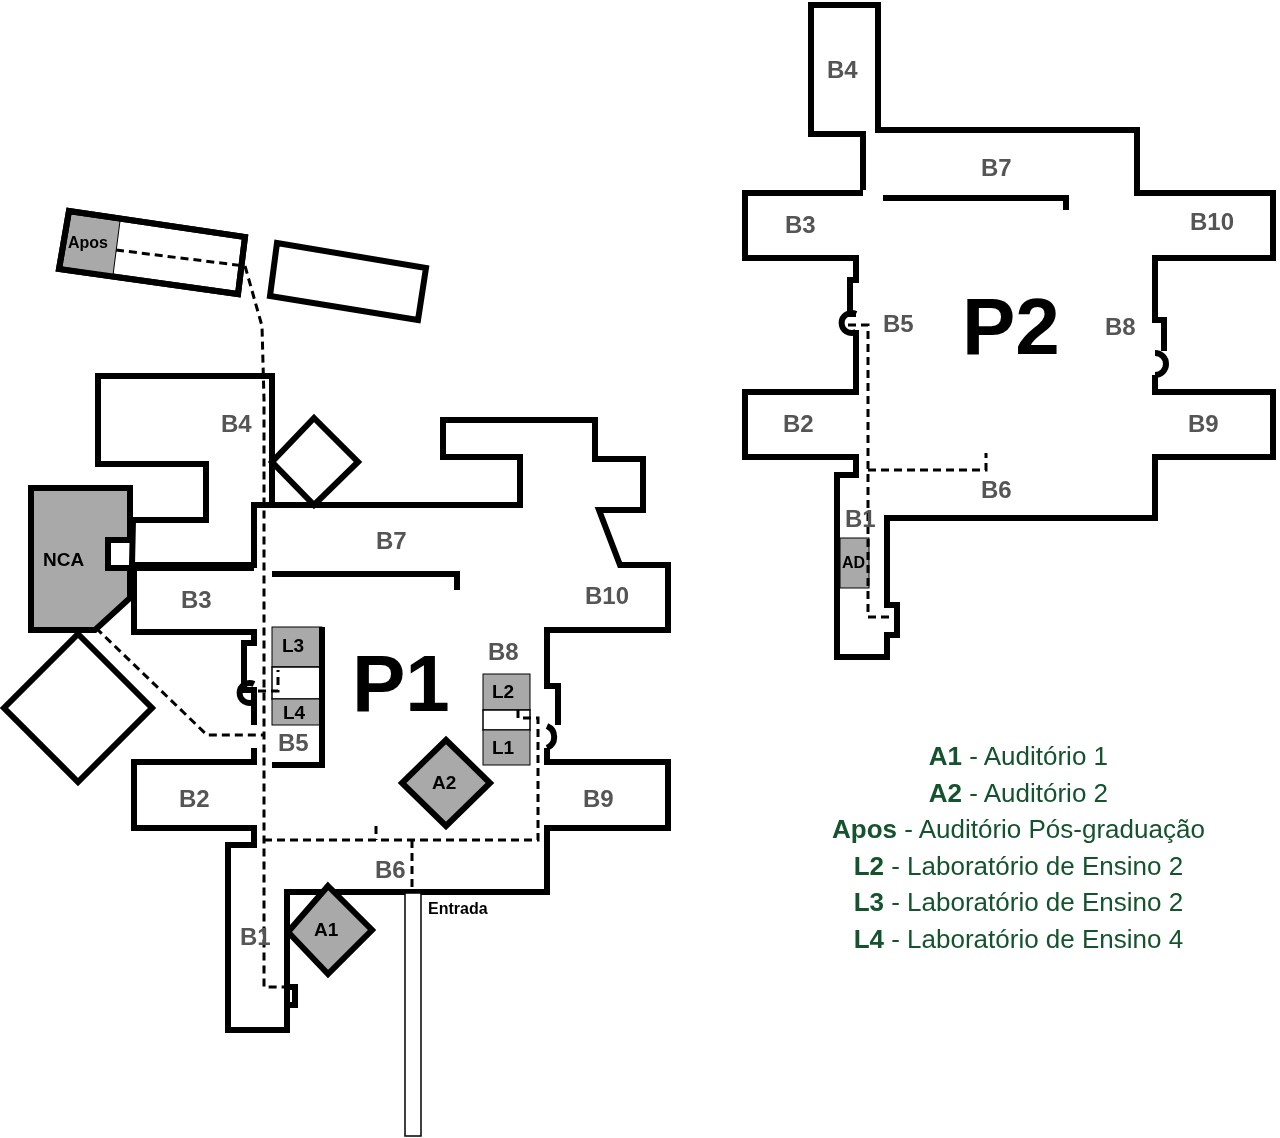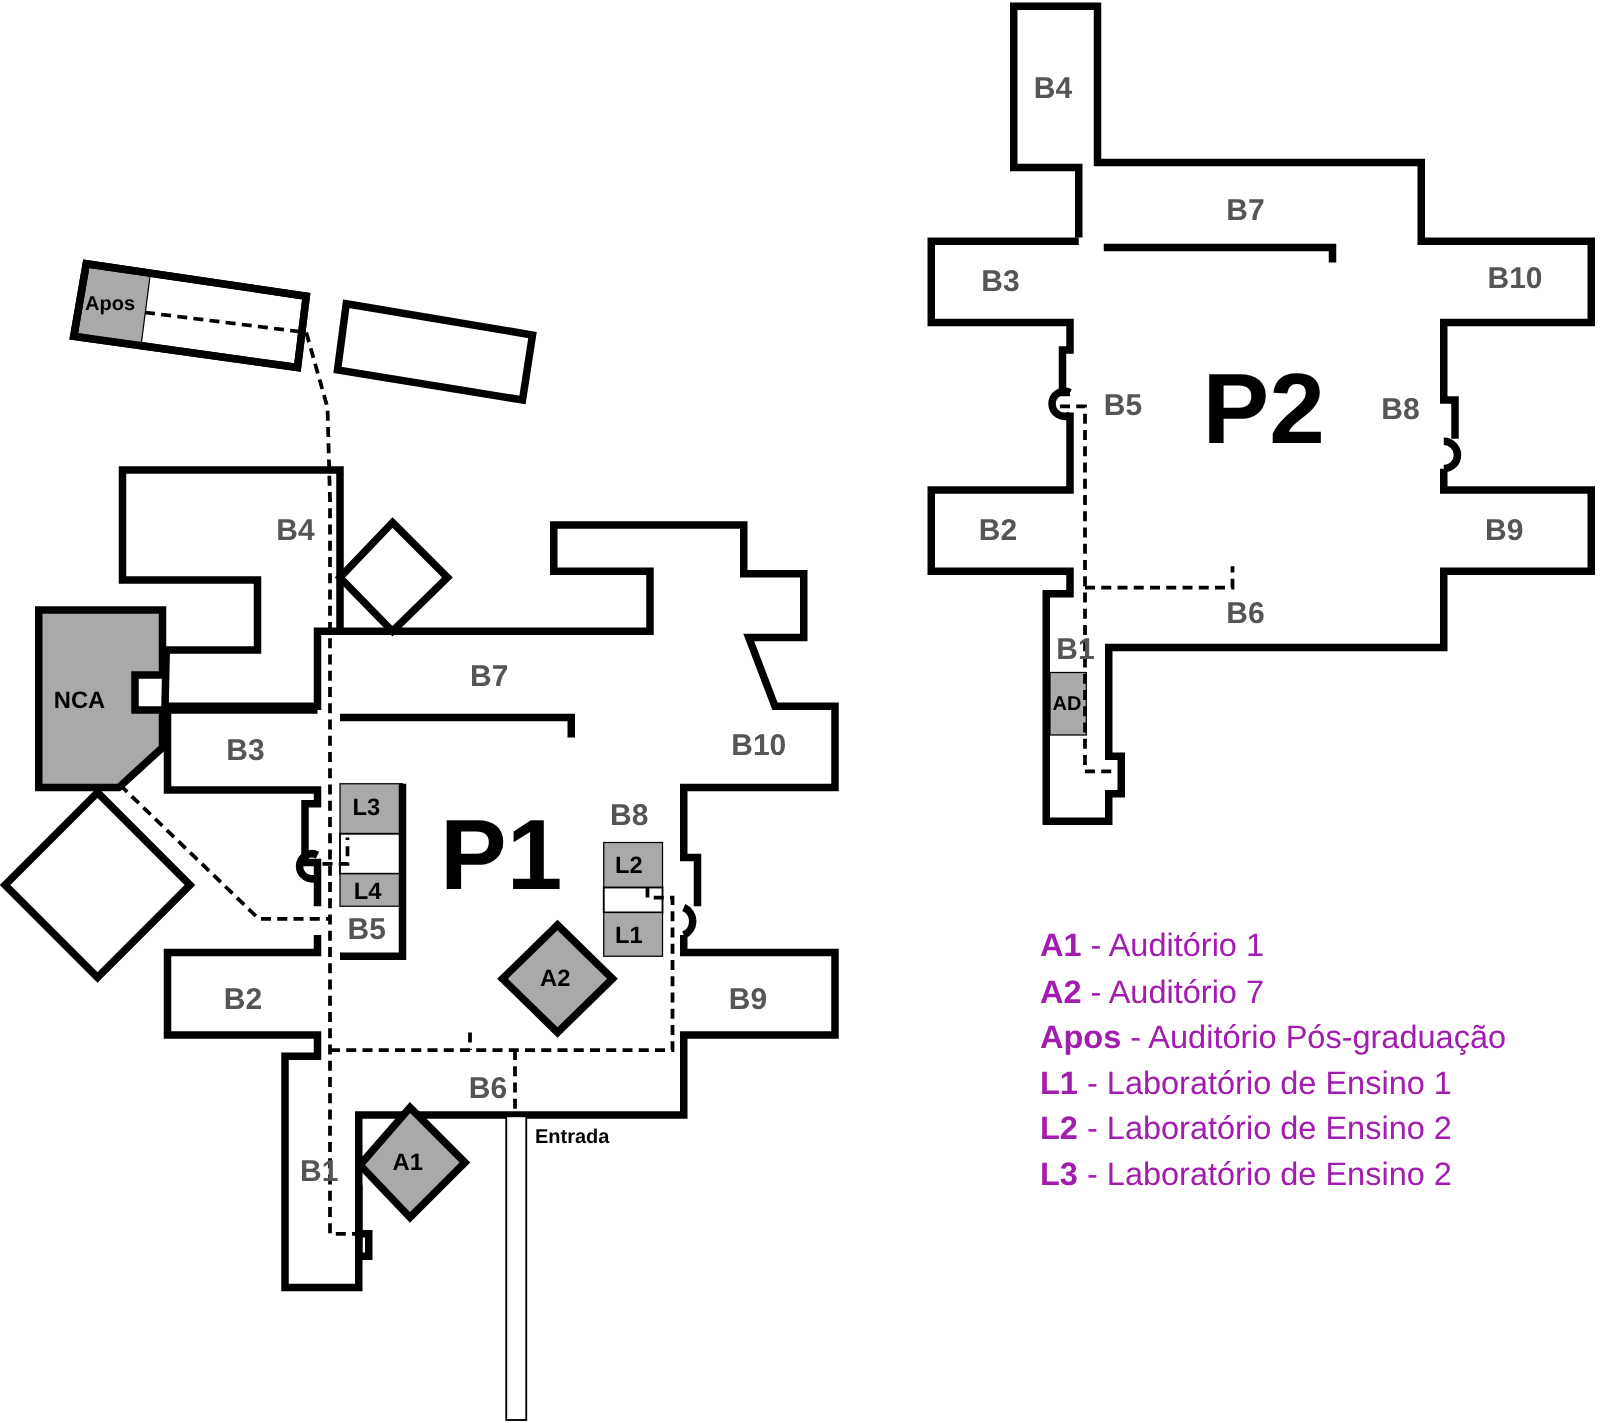--- a/index.html
+++ b/index.html
@@ -8,21 +8,21 @@
   .wall { fill: none; stroke: #000; stroke-width: 6; stroke-linejoin: miter; }
   .wall-fill { fill: #fff; stroke: #000; stroke-width: 6; }
   .room { fill: #a9a9a9; stroke: #000; stroke-width: 1; }
   .aud { fill: #a9a9a9; stroke: #000; stroke-width: 6; }
   .path { fill: none; stroke: #000; stroke-width: 3; stroke-dasharray: 8 5; }
   .thin { fill: #fff; stroke: #000; stroke-width: 1.5; }
   .blk { font-family: "Liberation Sans", sans-serif; font-weight: bold; fill: #555555; font-size: 24px; }
   .rlab { font-family: "Liberation Sans", sans-serif; font-weight: bold; fill: #000; font-size: 19px; }
   .big { font-family: "Liberation Sans", sans-serif; font-weight: bold; fill: #000; font-size: 80px; }
   .small { font-family: "Liberation Sans", sans-serif; font-weight: bold; fill: #000; font-size: 16px; }
-  .legend { position: absolute; left: 832px; top: 738px; font-size: 26px; line-height: 36.5px; color: #a21caf; }
+  .legend { position: absolute; left: 832px; top: 738px; font-size: 26px; line-height: 36.5px; color: #14532d; text-align: center; }
   .legend .row { white-space: nowrap; }
   .legend .code { font-weight: bold; }
 </style>
 </head>
 <body>
 
 <svg width="1280" height="1138" viewBox="0 0 1280 1138">
 
   <g>
 
@@ -118,18 +118,18 @@
   <text class="blk" x="783" y="432">B2</text>
   <text class="blk" x="1188" y="432">B9</text>
   <text class="blk" x="981" y="498">B6</text>
   <text class="blk" x="845" y="527">B1</text>
   <text class="big" x="962" y="354">P2</text>
   <text class="small" x="842" y="568">AD</text>
 </svg>
 
 <div class="legend">
   <div class="row"><span class="code">A1</span><span> - </span><span>Auditório 1</span></div>
-  <div class="row"><span class="code">A2</span><span> - </span><span>Auditório 7</span></div>
+  <div class="row"><span class="code">A2</span><span> - </span><span>Auditório 2</span></div>
   <div class="row"><span class="code">Apos</span><span> - </span><span>Auditório Pós-graduação</span></div>
-  <div class="row"><span class="code">L1</span><span> - </span><span>Laboratório de Ensino 1</span></div>
   <div class="row"><span class="code">L2</span><span> - </span><span>Laboratório de Ensino 2</span></div>
   <div class="row"><span class="code">L3</span><span> - </span><span>Laboratório de Ensino 2</span></div>
+  <div class="row"><span class="code">L4</span><span> - </span><span>Laboratório de Ensino 4</span></div>
 </div>
 
 </body></html>

